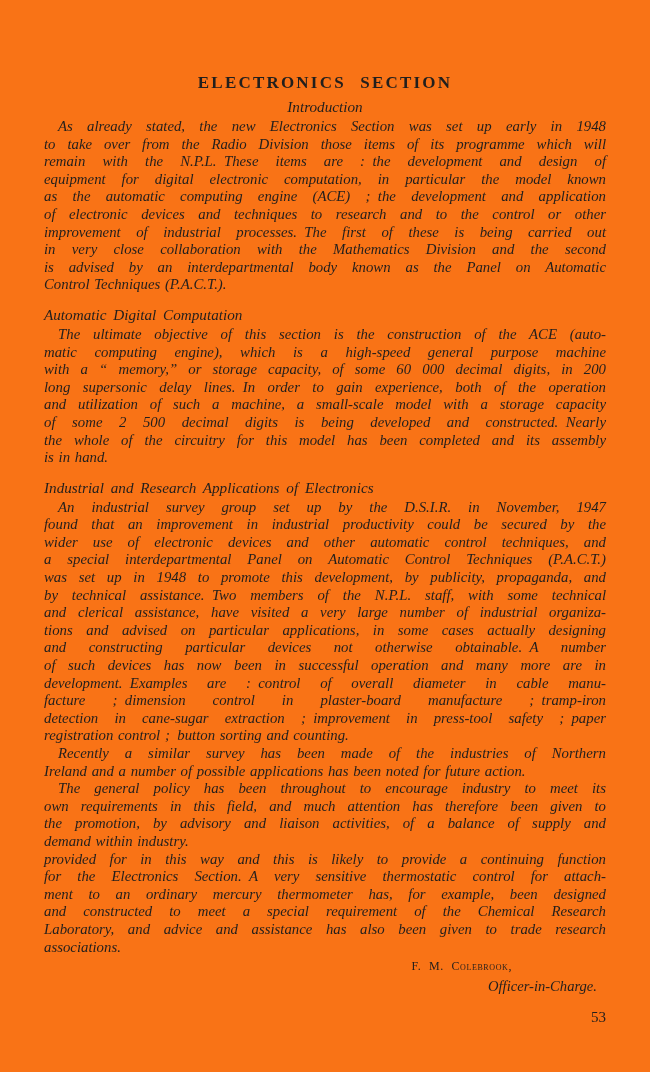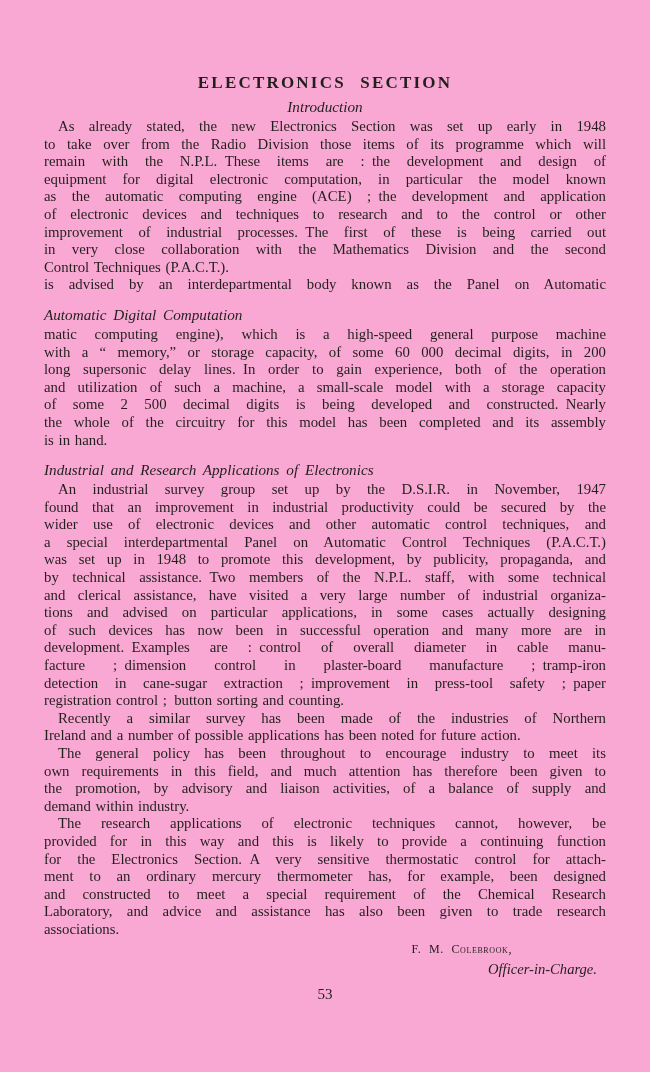--- a/index.html
+++ b/index.html
@@ -1,21 +1,21 @@
 <!DOCTYPE html>
 <html><head>
 <meta charset="utf-8">
 <style>
   html, body { margin: 0; padding: 0; background: #e8e8e8; }
   .page {
     position: relative;
     width: 650px;
     height: 1072px;
     margin: 0 auto;
-    background: #f9a8d4;
+    background: #f97316;
     box-sizing: border-box;
     padding: 72px 44px 0 44px;
     overflow: hidden;
     font-family: "Liberation Serif", "DejaVu Serif", serif;
     color: #221f1d;
   }
   .title {
     text-align: center;
     font-size: 17px;
     font-weight: 700;
@@ -32,103 +32,105 @@
     margin: 12px 0 2px 0;
   }
   .section-heading.first-heading { margin-top: 5px; text-align: center; }
   .paragraph { margin: 0; }
   .line {
     font-size: 14.8px;
     line-height: 17.6px;
     word-spacing: 1px;
     text-align: justify;
     text-align-last: justify;
+    font-style: italic;
   }
   .line.first { text-indent: 14px; }
   .line.last { text-align-last: left; }
   .sig-name {
     font-size: 12px;
     line-height: 20px;
     font-variant: small-caps;
     letter-spacing: 0.6px;
     word-spacing: 4px;
     text-align: right;
     padding-right: 94px;
   }
   .sig-role {
     font-size: 14.6px;
     line-height: 20px;
     font-style: italic;
     text-align: right;
     padding-right: 9px;
   }
   .pageno {
-    text-align: center;
+    text-align: right;
     font-size: 15px;
     line-height: 18px;
-    margin-top: 6px;
+    margin-top: 12px;
   }
 </style>
 </head>
 <body>
 
 <div class="page">
   <div class="title">ELECTRONICS SECTION</div>
   <div id="content">
       <div class="section-heading first-heading">Introduction</div>
       <div class="paragraph">
         <div class="line first">As already stated, the new Electronics Section was set up early in 1948</div>
         <div class="line">to take over from the Radio Division those items of its programme which will</div>
         <div class="line">remain with the N.P.L. These items are : the development and design of</div>
         <div class="line">equipment for digital electronic computation, in particular the model known</div>
         <div class="line">as the automatic computing engine (ACE) ; the development and application</div>
         <div class="line">of electronic devices and techniques to research and to the control or other</div>
         <div class="line">improvement of industrial processes. The first of these is being carried out</div>
         <div class="line">in very close collaboration with the Mathematics Division and the second</div>
+        <div class="line">is advised by an interdepartmental body known as the Panel on Automatic</div>
         <div class="line last">Control Techniques (P.A.C.T.).</div>
-        <div class="line">is advised by an interdepartmental body known as the Panel on Automatic</div>
       </div>
       <div class="section-heading">Automatic Digital Computation</div>
       <div class="paragraph">
+        <div class="line first">The ultimate objective of this section is the construction of the ACE (auto-</div>
         <div class="line">matic computing engine), which is a high-speed general purpose machine</div>
         <div class="line">with a “ memory,” or storage capacity, of some 60 000 decimal digits, in 200</div>
         <div class="line">long supersonic delay lines. In order to gain experience, both of the operation</div>
         <div class="line">and utilization of such a machine, a small-scale model with a storage capacity</div>
         <div class="line">of some 2 500 decimal digits is being developed and constructed. Nearly</div>
         <div class="line">the whole of the circuitry for this model has been completed and its assembly</div>
         <div class="line last">is in hand.</div>
       </div>
       <div class="section-heading">Industrial and Research Applications of Electronics</div>
       <div class="paragraph">
         <div class="line first">An industrial survey group set up by the D.S.I.R. in November, 1947</div>
         <div class="line">found that an improvement in industrial productivity could be secured by the</div>
         <div class="line">wider use of electronic devices and other automatic control techniques, and</div>
         <div class="line">a special interdepartmental Panel on Automatic Control Techniques (P.A.C.T.)</div>
         <div class="line">was set up in 1948 to promote this development, by publicity, propaganda, and</div>
         <div class="line">by technical assistance. Two members of the N.P.L. staff, with some technical</div>
         <div class="line">and clerical assistance, have visited a very large number of industrial organiza-</div>
         <div class="line">tions and advised on particular applications, in some cases actually designing</div>
+        <div class="line">and constructing particular devices not otherwise obtainable. A number</div>
         <div class="line">of such devices has now been in successful operation and many more are in</div>
         <div class="line">development. Examples are : control of overall diameter in cable manu-</div>
         <div class="line">facture ; dimension control in plaster-board manufacture ; tramp-iron</div>
         <div class="line">detection in cane-sugar extraction ; improvement in press-tool safety ; paper</div>
         <div class="line last">registration control ; button sorting and counting.</div>
       </div>
       <div class="paragraph">
         <div class="line first">Recently a similar survey has been made of the industries of Northern</div>
         <div class="line last">Ireland and a number of possible applications has been noted for future action.</div>
       </div>
       <div class="paragraph">
         <div class="line first">The general policy has been throughout to encourage industry to meet its</div>
         <div class="line">own requirements in this field, and much attention has therefore been given to</div>
         <div class="line">the promotion, by advisory and liaison activities, of a balance of supply and</div>
         <div class="line last">demand within industry.</div>
       </div>
       <div class="paragraph">
-        <div class="line first">The research applications of electronic techniques cannot, however, be</div>
         <div class="line">provided for in this way and this is likely to provide a continuing function</div>
         <div class="line">for the Electronics Section. A very sensitive thermostatic control for attach-</div>
         <div class="line">ment to an ordinary mercury thermometer has, for example, been designed</div>
         <div class="line">and constructed to meet a special requirement of the Chemical Research</div>
         <div class="line">Laboratory, and advice and assistance has also been given to trade research</div>
         <div class="line last">associations.</div>
       </div>
     </div>
   <div class="signature">
     <div class="sig-name">F. M. Colebrook,</div>

